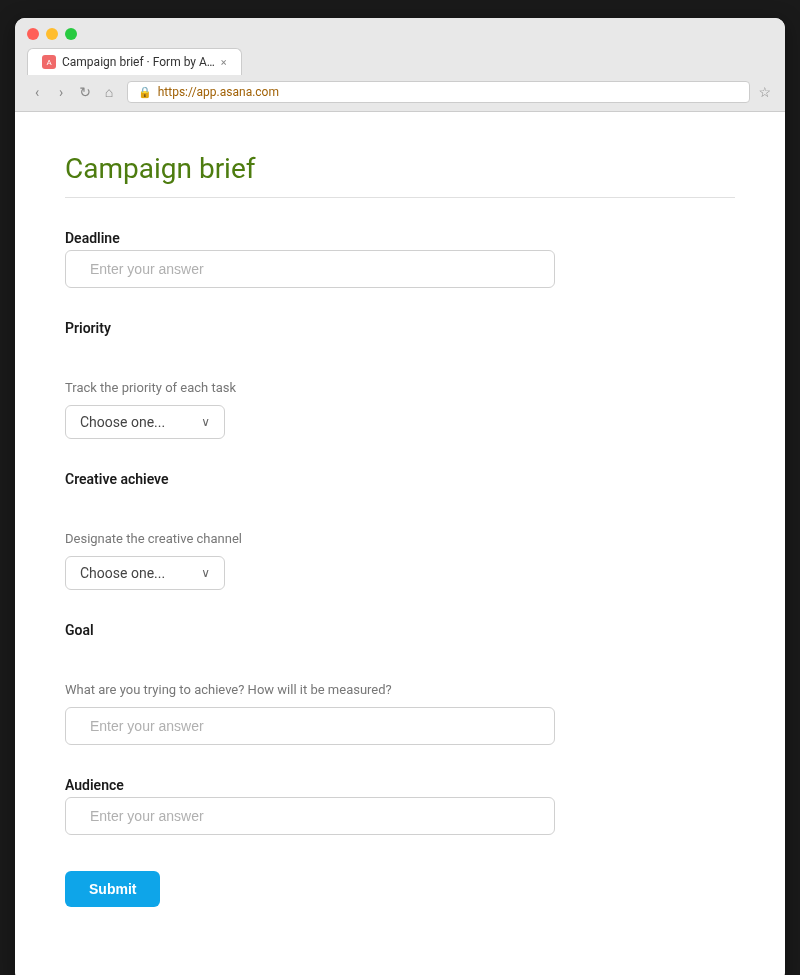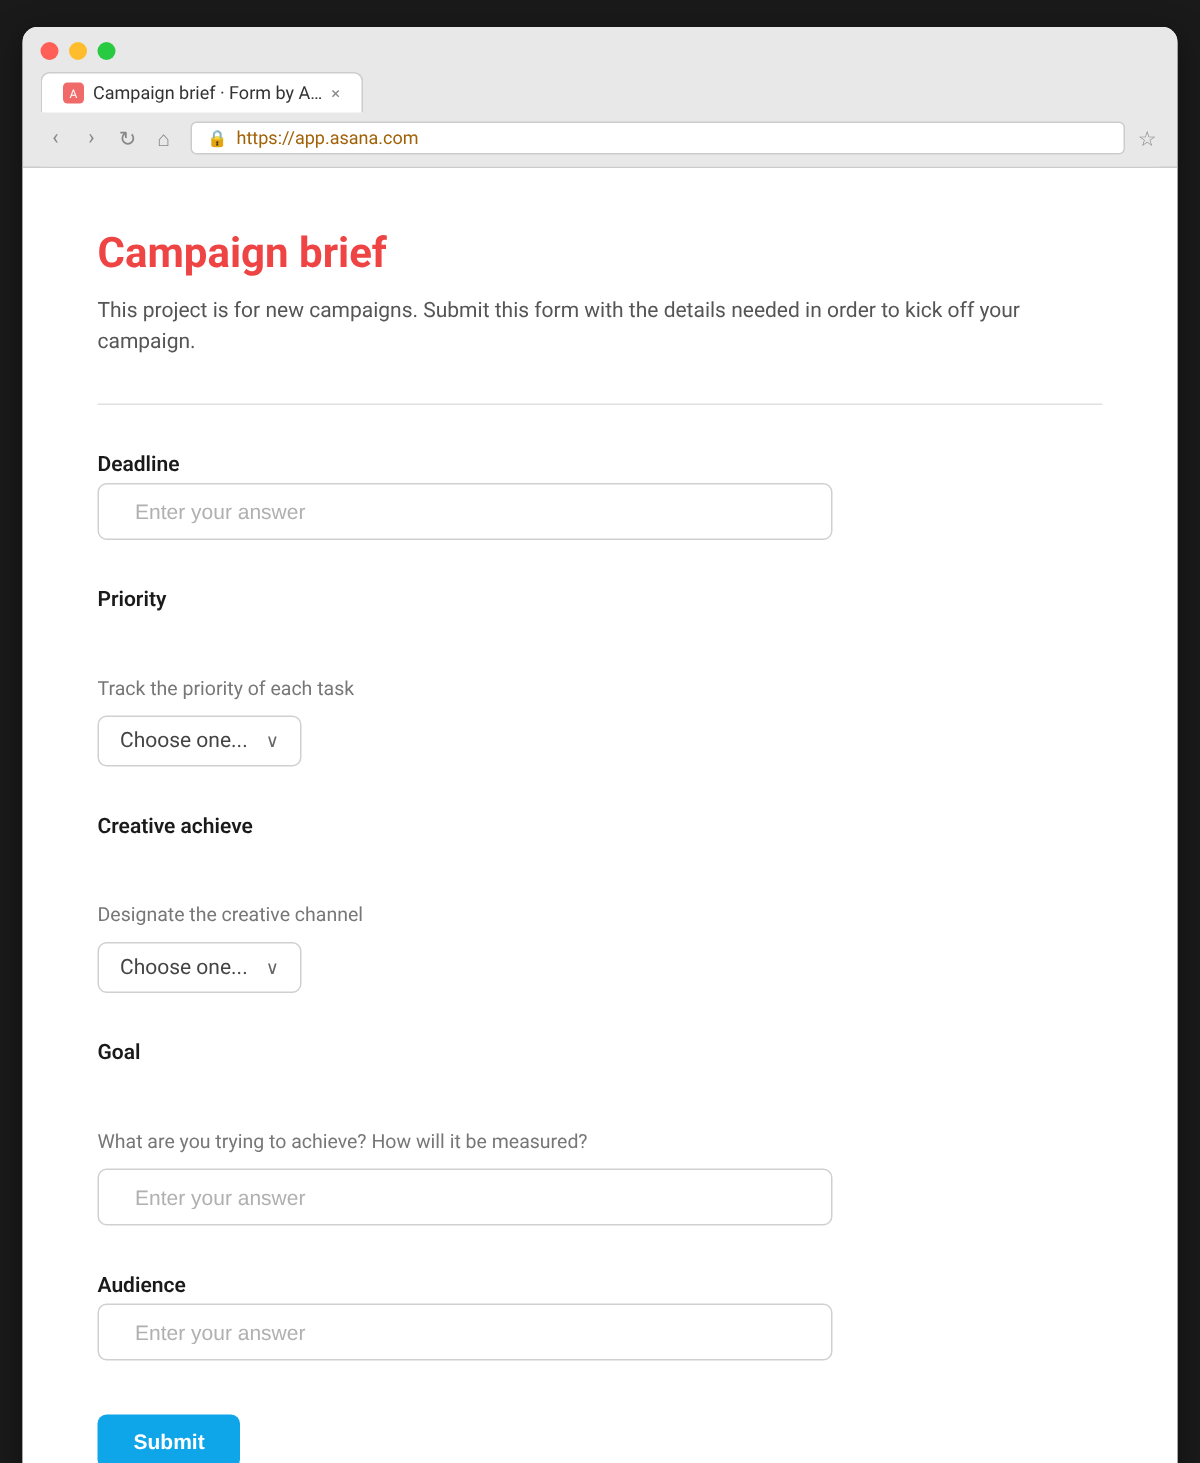--- a/index.html
+++ b/index.html
@@ -139,22 +139,22 @@
     }
 
     .page-content {
       background: #fff;
       padding: 40px 50px 60px 50px;
       min-height: 870px;
     }
 
     .page-title {
       font-size: 28px;
-      font-weight: 700;
-      color: #ef4444;
+      font-weight: 400;
+      color: #4d7c0f;
       margin-bottom: 12px;
     }
 
     .page-description {
       font-size: 14px;
       color: #555;
       line-height: 1.5;
       margin-bottom: 30px;
     }
 
@@ -202,21 +202,21 @@
       display: flex;
       align-items: center;
       justify-content: space-between;
       border: 1px solid #d0d0d0;
       border-radius: 6px;
       padding: 8px 14px;
       font-size: 14px;
       color: #444;
       background: #fff;
       cursor: pointer;
-      width: 136px;
+      width: 160px;
       user-select: none;
     }
 
     .chevron-down {
       font-size: 12px;
       color: #666;
     }
 
     .submit-btn {
       background: #0ea5e9;
@@ -258,21 +258,20 @@
       <div class="address-bar">
         <span class="lock-icon">🔒</span>
         <span class="address-text">https://app.asana.com</span>
       </div>
       <span class="star-btn">☆</span>
     </div>
   </div>
 
   <div class="page-content">
     <h1 class="page-title">Campaign brief</h1>
-    <p class="page-description">This project is for new campaigns. Submit this form with the details needed in order to kick off your campaign.</p>
 
     <hr class="divider">
 
     
     <div class="form-section">
       <div class="field-label">Deadline</div>
       <input class="text-input" type="text" placeholder="Enter your answer" style="">
     </div>
 
     

